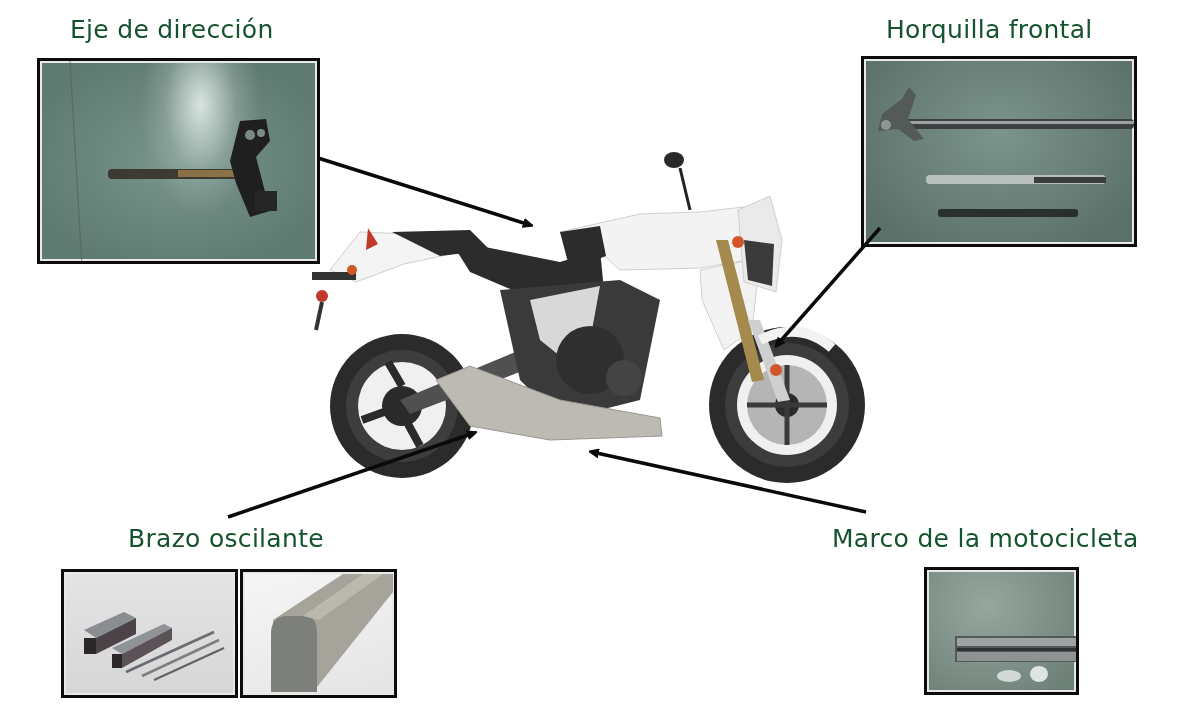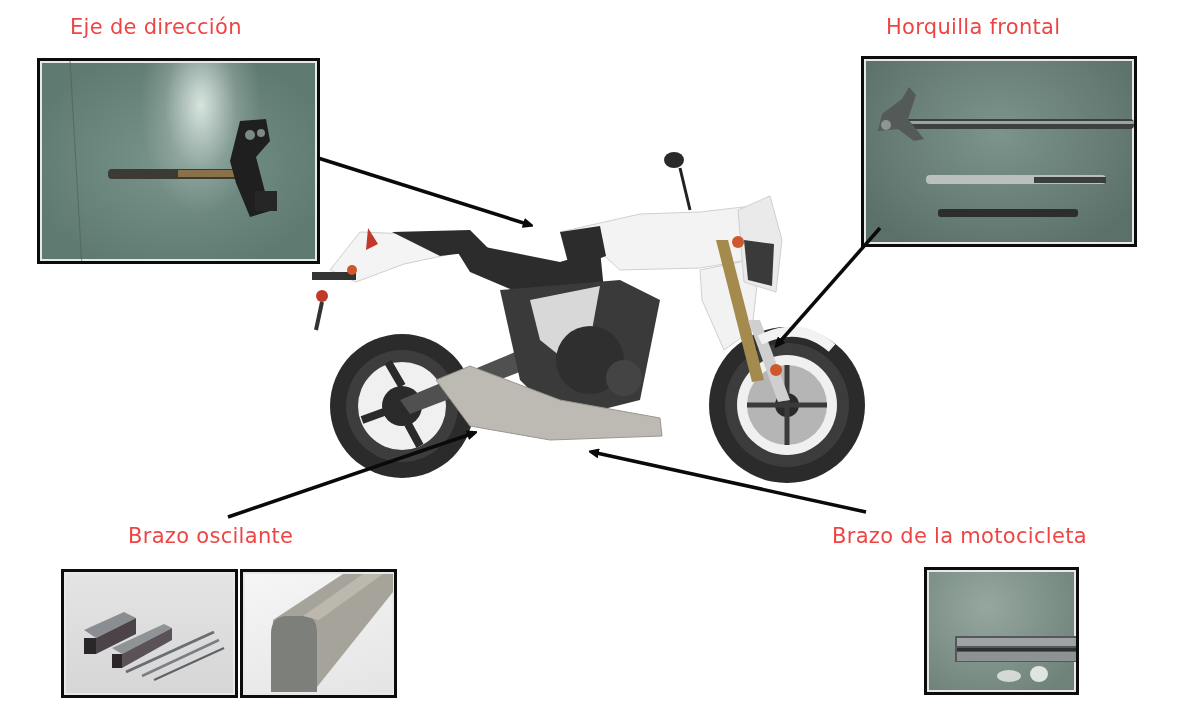--- a/index.html
+++ b/index.html
@@ -1,36 +1,36 @@
 <!DOCTYPE html>
 <html><head>
 <meta charset="utf-8">
 <style>
   html, body { margin:0; padding:0; background:#ffffff; }
   body { width:1200px; height:725px; position:relative; overflow:hidden;
          font-family:"DejaVu Sans", sans-serif; color:#2b2b2b; }
-  .label { position:absolute; font-size:21px; letter-spacing:0.3px; white-space:nowrap; color:#ef4444; }
+  .label { position:absolute; font-size:25px; letter-spacing:0.3px; white-space:nowrap; color:#14532d; }
   .photo { position:absolute; border:3px solid #0c0c0c; box-sizing:border-box; overflow:hidden;
            box-shadow: inset 0 0 0 2px #e8e8e8; }
   .green { background:
       radial-gradient(ellipse 60px 110px at 58% 22%, rgba(235,245,240,0.85), rgba(200,215,208,0.25) 60%, rgba(0,0,0,0) 100%),
       radial-gradient(ellipse at 50% 50%, #7a958c, #5f7a71 80%); }
   .green2 { background: radial-gradient(ellipse at 50% 40%, #7c948c, #5b7069 85%); }
   .green3 { background: radial-gradient(ellipse at 40% 30%, #95a79f, #6f827a 85%); }
   .grey { background: linear-gradient(180deg,#e4e4e4,#d6d6d6); }
   .greyw { background: linear-gradient(160deg,#f6f6f6,#e4e4e4); }
   svg { position:absolute; left:0; top:0; }
 </style>
 </head>
 <body>
 
 <div class="label" style="left:70px;top:15px;">Eje de dirección</div>
 <div class="label" style="left:886px;top:15px;">Horquilla frontal</div>
 <div class="label" style="left:128px;top:524px;">Brazo oscilante</div>
-<div class="label" style="left:832px;top:524px;">Brazo de la motocicleta</div>
+<div class="label" style="left:832px;top:524px;">Marco de la motocicleta</div>
 
 <div class="photo green" style="left:37px;top:58px;width:283px;height:206px;">
   <svg width="283" height="206">
     <line x1="30" y1="0" x2="42" y2="206" stroke="#4d615a" stroke-width="1.2" opacity="0.6"></line>
     <rect x="68" y="108" width="140" height="10" rx="4" fill="#3b3a33"></rect>
     <rect x="138" y="109" width="60" height="7" fill="#8a7148"></rect>
     <polygon points="200,60 226,58 230,80 216,96 230,150 210,156 196,122 190,100" fill="#1f1f1f"></polygon>
     <circle cx="210" cy="74" r="5" fill="#7c8a86"></circle>
     <circle cx="221" cy="72" r="4" fill="#7c8a86"></circle>
     <rect x="215" y="130" width="22" height="20" fill="#262626"></rect>

